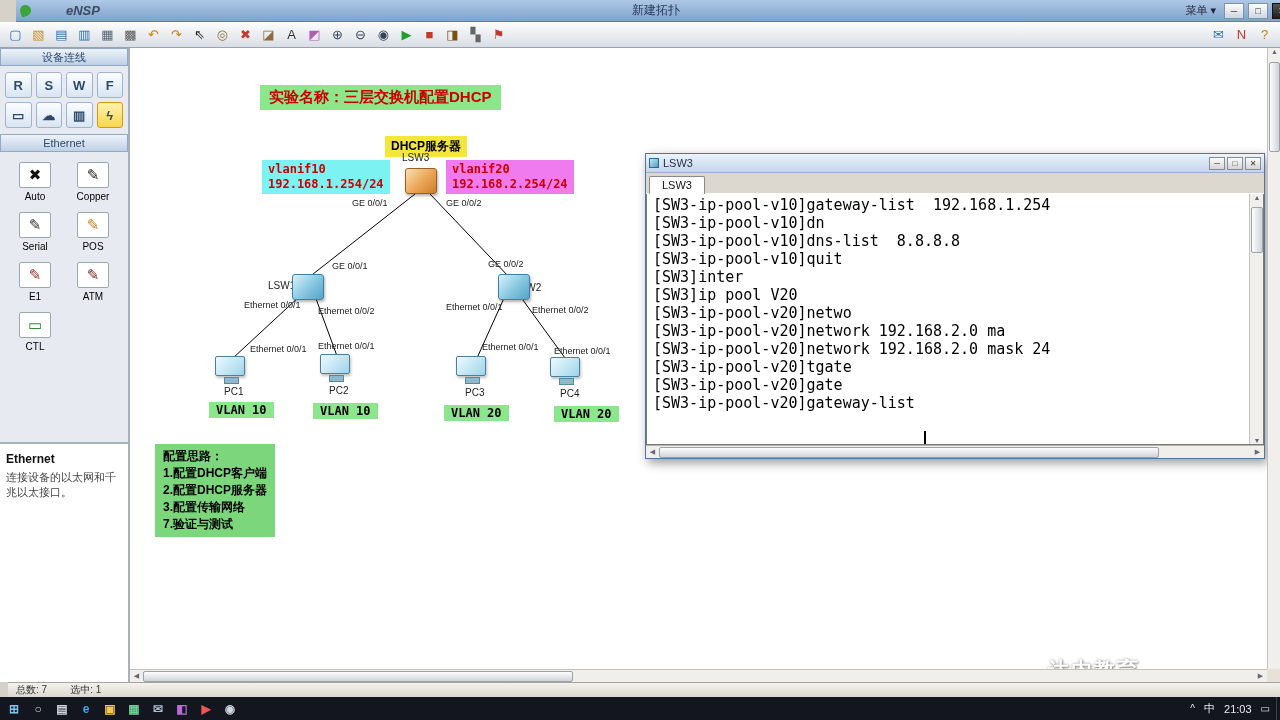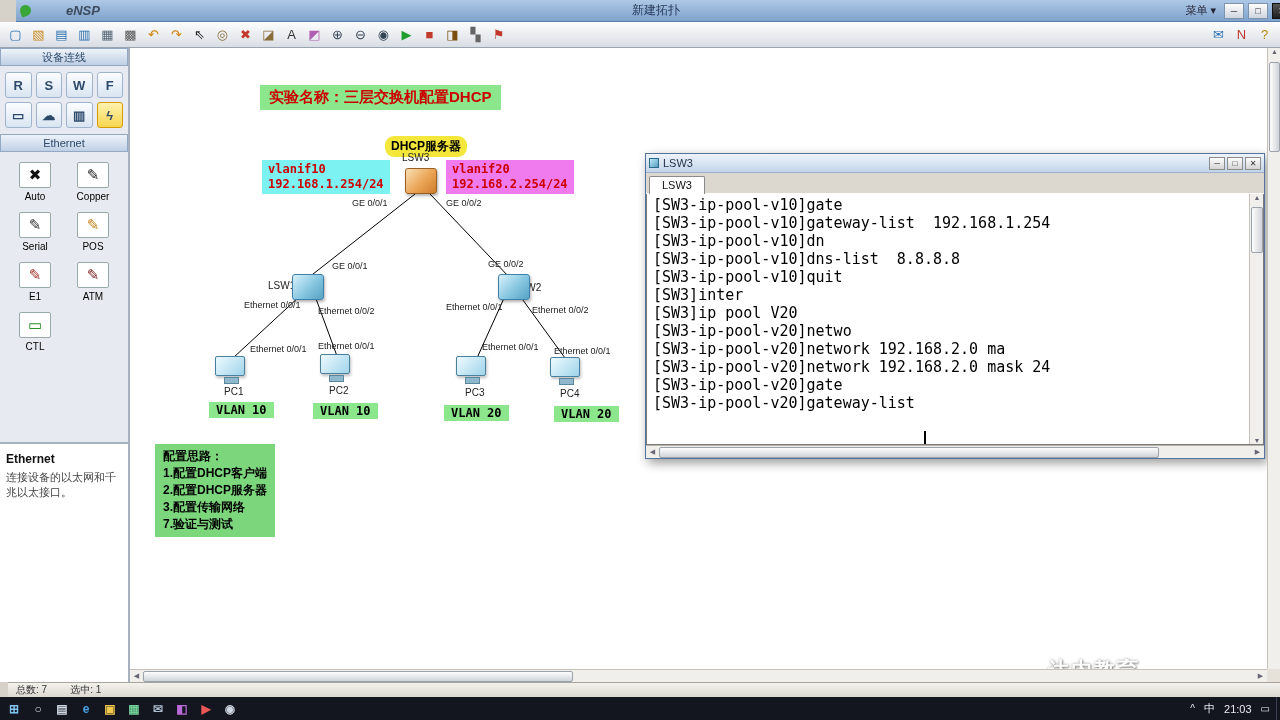--- a/index.html
+++ b/index.html
@@ -265,21 +265,21 @@
       <svg class="links" width="1137" height="634">
         <line x1="285" y1="146" x2="178" y2="230" stroke="#000" stroke-width="1"></line>
         <line x1="300" y1="146" x2="380" y2="230" stroke="#000" stroke-width="1"></line>
         <line x1="170" y1="248" x2="103" y2="310" stroke="#000" stroke-width="1"></line>
         <line x1="185" y1="248" x2="207" y2="308" stroke="#000" stroke-width="1"></line>
         <line x1="375" y1="248" x2="347" y2="310" stroke="#000" stroke-width="1"></line>
         <line x1="390" y1="248" x2="435" y2="310" stroke="#000" stroke-width="1"></line>
       </svg>
 
       <div class="ann title-ann" style="left:130px;top:37px;">实验名称：三层交换机配置DHCP</div>
-      <div class="ann yellow" style="left:255px;top:88px;border-radius:9px;">DHCP服务器</div>
+      <div class="ann yellow" style="left:255px;top:88px;">DHCP服务器</div>
       <div class="ann cyan" style="left:132px;top:112px;">
         <div>vlanif10</div>
           <div>192.168.1.254/24</div>
       </div>
       <div class="ann magenta" style="left:316px;top:112px;">
         <div>vlanif20</div>
           <div>192.168.2.254/24</div>
       </div>
 
       <div class="devlab" style="left:272px;top:104px;">LSW3</div>
@@ -335,30 +335,30 @@
             <span class="tbn">□</span>
             <span class="tbn">✕</span>
           </span>
         </div>
         <div class="term-tabs">
           <span class="term-tab">LSW3</span>
         </div>
         <div class="term-body">
           <div class="term-lines">
 
-          <div class="tline">[SW3-ip-pool-v10]gate</div>
               <div class="tline">[SW3-ip-pool-v10]gateway-list  192.168.1.254</div>
               <div class="tline">[SW3-ip-pool-v10]dn</div>
               <div class="tline">[SW3-ip-pool-v10]dns-list  8.8.8.8</div>
               <div class="tline">[SW3-ip-pool-v10]quit</div>
               <div class="tline">[SW3]inter</div>
               <div class="tline">[SW3]ip pool V20</div>
               <div class="tline">[SW3-ip-pool-v20]netwo</div>
               <div class="tline">[SW3-ip-pool-v20]network 192.168.2.0 ma</div>
               <div class="tline">[SW3-ip-pool-v20]network 192.168.2.0 mask 24</div>
+              <div class="tline">[SW3-ip-pool-v20]tgate</div>
               <div class="tline">[SW3-ip-pool-v20]gate</div>
               <div class="tline">[SW3-ip-pool-v20]gateway-list </div>
             </div>
           <span class="caret"></span>
           <div class="term-vsb">
             <span class="sb-arrow up">▲</span>
             <span class="sb-thumb-v"></span>
             <span class="sb-arrow down">▼</span>
           </div>
         </div>

